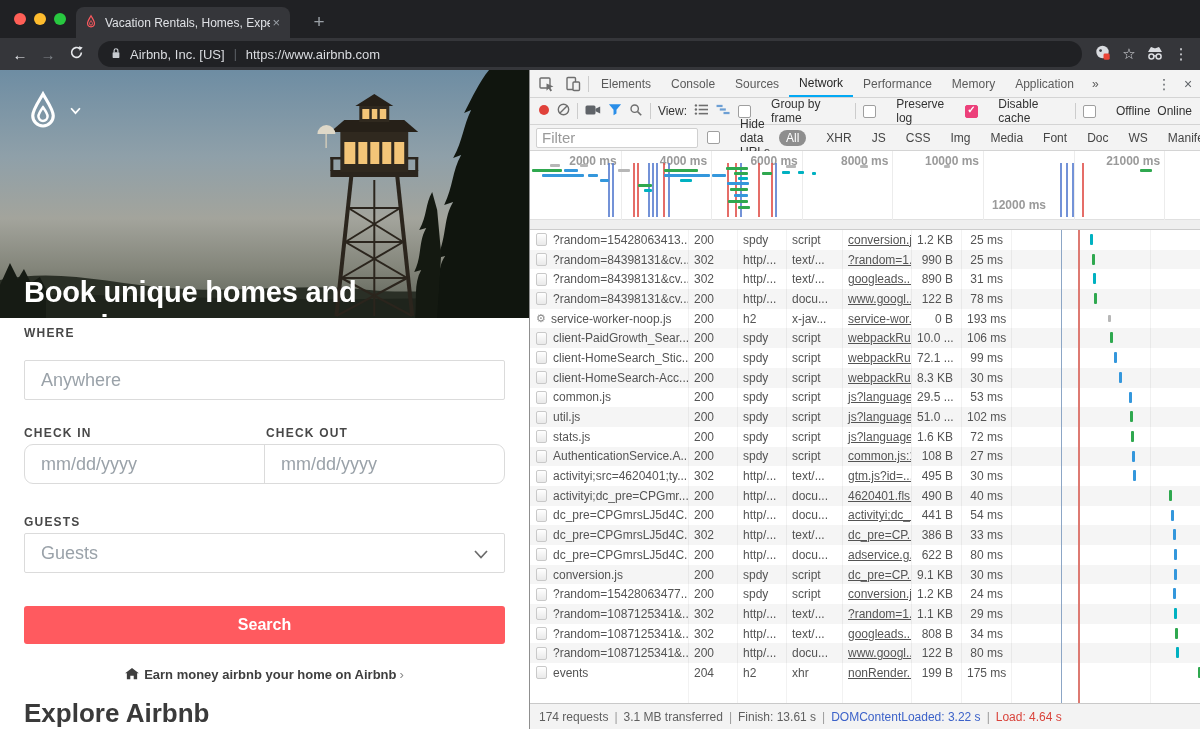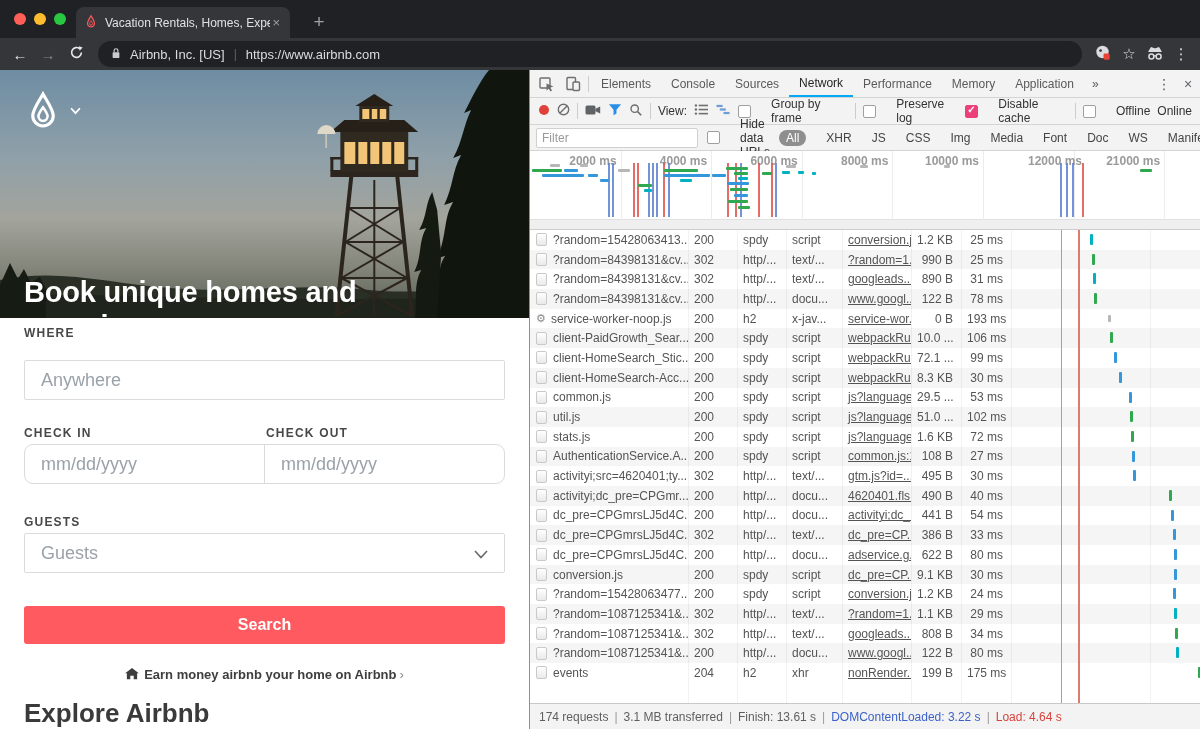--- a/index.html
+++ b/index.html
@@ -50,21 +50,21 @@
   .moretabs{color:#5a5a5a;padding:0 8px;}
   .dt-right{margin-left:auto;display:flex;align-items:center;}
   .dt-right .ic{width:24px;text-align:center;color:#5f6368;font-size:14px;}
   .dt-toolbar{height:26px;background:#f3f3f3;border-bottom:1px solid #d4d4d4;display:flex;align-items:center;padding:0 8px;gap:7px;color:#333;}
   .vdiv{width:1px;height:16px;background:#ccc;}
   .cb{width:11px;height:11px;border:1px solid #9f9f9f;border-radius:2px;background:#fff;display:inline-block;position:relative;flex:none;}
   .cb.checked{background:#EC407A;border-color:#EC407A;}
   .cb.checked::after{content:"✓";position:absolute;left:1px;top:-2px;color:#fff;font-size:10px;font-weight:bold;}
   .tgl{display:flex;align-items:center;gap:20px;}
   .dt-filterrow{height:25px;background:#f3f3f3;border-bottom:1px solid #d4d4d4;display:flex;align-items:center;padding:0 6px;gap:9px;}
-  .filterinput{width:150px;height:16px;border:1px solid #d0d0d0;border-radius:2px;font-size:12px;padding:1px 5px;color:#333;font-family:"Liberation Sans",sans-serif;background:#fff;}
+  .filterinput{width:150px;height:16px;border:1px solid #d0d0d0;border-radius:2px;font-size:15px;padding:1px 5px;color:#333;font-family:"Liberation Sans",sans-serif;background:#fff;}
   .filterinput::placeholder{color:#9a9a9a;}
   #fchips{display:flex;align-items:center;gap:20px;}
   .fchip{color:#454545;}
   .fchip.factive{background:#8e8e8e;color:#fff;border-radius:8px;padding:1px 7px;}
   .dt-timeline{height:78px;position:relative;border-bottom:1px solid #ccc;background:#fff;overflow:hidden;}
   .tick-label{position:absolute;top:3px;font-size:12px;color:#9a9a9a;font-weight:bold;}
   .gridv{position:absolute;top:0;bottom:9px;width:1px;background:#ececec;}
   .tvert{position:absolute;top:12px;bottom:12px;width:2px;opacity:.85;}
   .tbar{position:absolute;height:3px;border-radius:1px;}
   .tl-strip{position:absolute;left:0;right:0;bottom:0;height:9px;background:#efefef;border-top:1px solid #e0e0e0;}
@@ -381,21 +381,21 @@
           <div class="tick-label" style="left: 14.6px; width: 72px; text-align: right;">2000 ms</div>
           <div class="gridv" style="left: 181.2px;"></div>
           <div class="tick-label" style="left: 105.2px; width: 72px; text-align: right;">4000 ms</div>
           <div class="gridv" style="left: 271.8px;"></div>
           <div class="tick-label" style="left: 195.8px; width: 72px; text-align: right;">6000 ms</div>
           <div class="gridv" style="left: 362.4px;"></div>
           <div class="tick-label" style="left: 286.4px; width: 72px; text-align: right;">8000 ms</div>
           <div class="gridv" style="left: 453px;"></div>
           <div class="tick-label" style="left: 377px; width: 72px; text-align: right;">10000 ms</div>
           <div class="gridv" style="left: 543.6px;"></div>
-          <div class="tick-label" style="left: 480px; width: 72px; text-align: right;">12000 ms</div>
+          <div class="tick-label" style="left: 444px; width: 72px; text-align: right; margin-top: 44px;">12000 ms</div>
           <div class="gridv" style="left: 634.2px;"></div>
           <div class="tick-label" style="left: 558.2px; width: 72px; text-align: right;">21000 ms</div>
           <div class="tvert" style="left: 78px; background: rgb(91, 127, 208);"></div>
           <div class="tvert" style="left: 82px; background: rgb(91, 127, 208);"></div>
           <div class="tvert" style="left: 103px; background: rgb(224, 84, 77);"></div>
           <div class="tvert" style="left: 107px; background: rgb(224, 84, 77);"></div>
           <div class="tvert" style="left: 118px; background: rgb(91, 127, 208);"></div>
           <div class="tvert" style="left: 122px; background: rgb(91, 127, 208);"></div>
           <div class="tvert" style="left: 126px; background: rgb(91, 127, 208);"></div>
           <div class="tvert" style="left: 133px; background: rgb(224, 84, 77);"></div>

